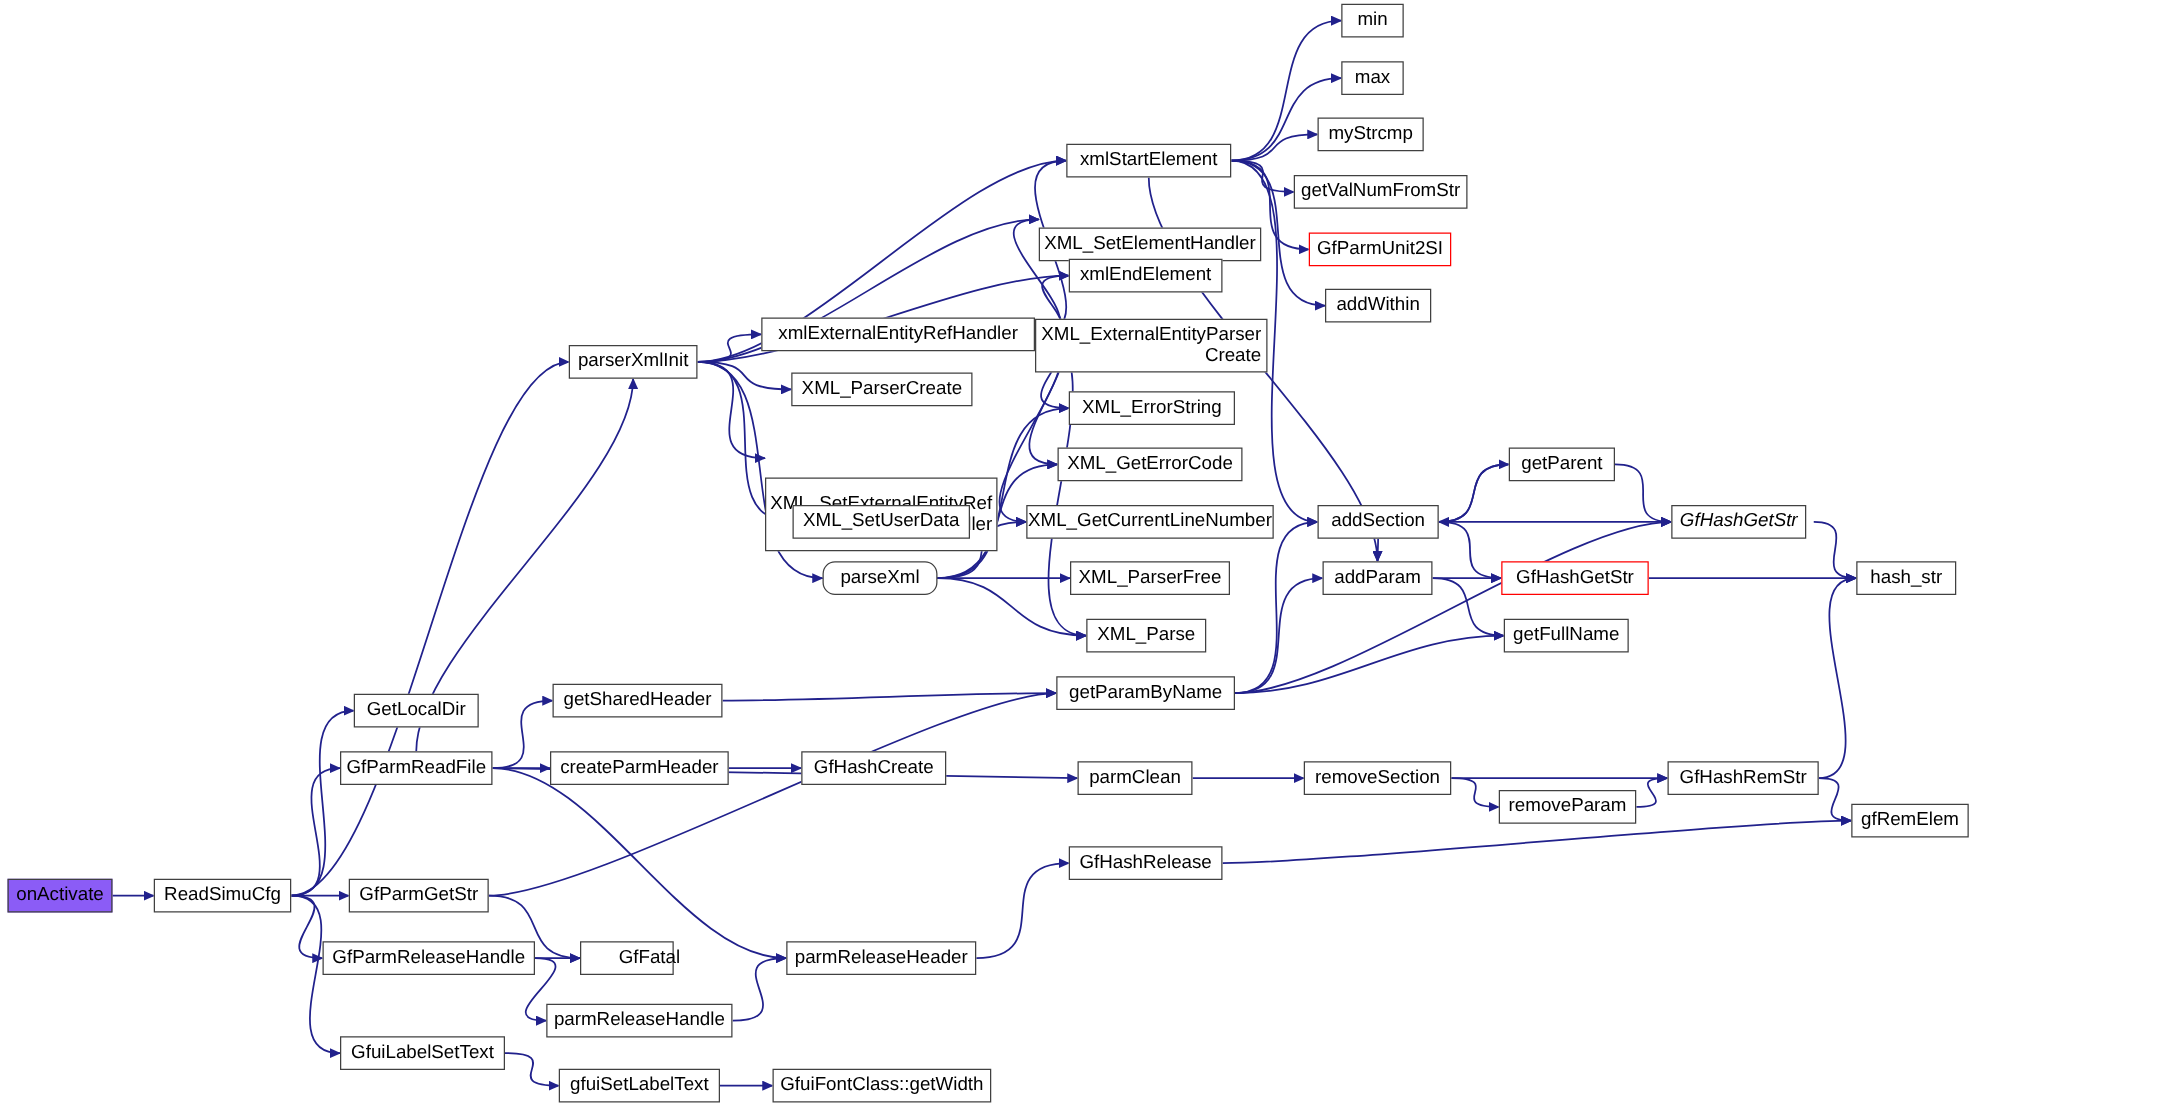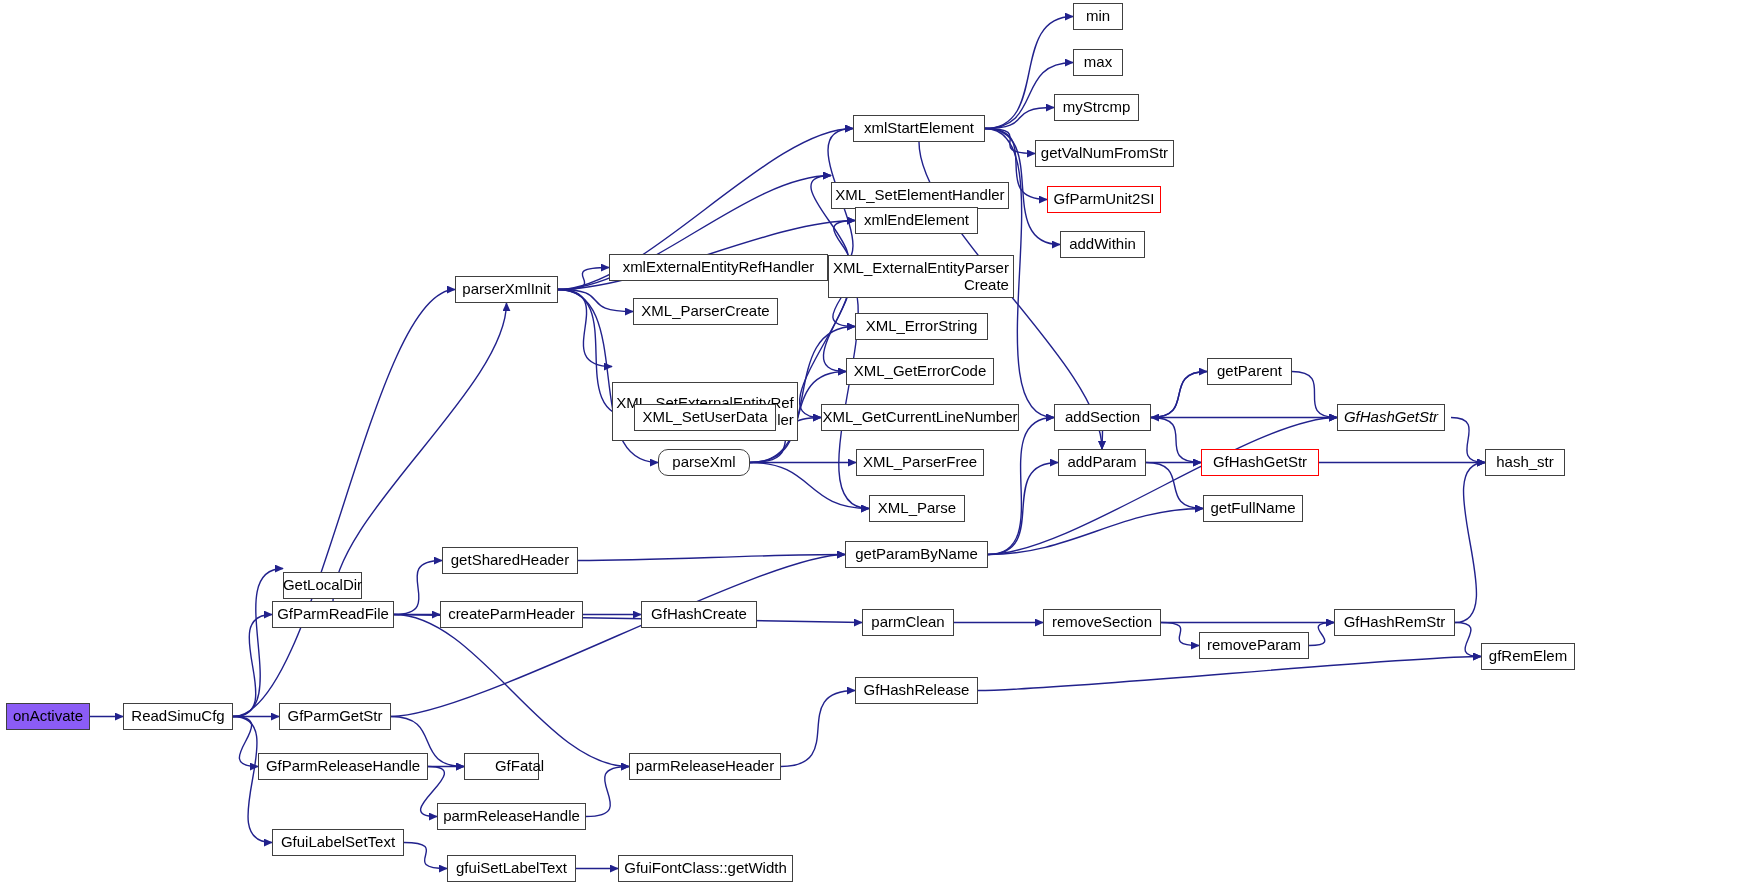--- a/index.html
+++ b/index.html
@@ -96,21 +96,21 @@
         <path d="M1161,622.5 C1239.975,622.5 1255.025,622.5 1334,622.5" fill="none" stroke="#21218c" stroke-width="1.4" marker-end="url(#arrow)"></path>
         <path d="M1161,622.5 C1205.49,622.5 1154.51,645.5 1199,645.5" fill="none" stroke="#21218c" stroke-width="1.4" marker-end="url(#arrow)"></path>
         <path d="M1309,645.5 C1350.385,645.5 1292.615,622.5 1334,622.5" fill="none" stroke="#21218c" stroke-width="1.4" marker-end="url(#arrow)"></path>
         <path d="M1455,622.5 C1496.145,622.5 1439.855,656.5 1481,656.5" fill="none" stroke="#21218c" stroke-width="1.4" marker-end="url(#arrow)"></path>
         <path d="M978,690.5 C1062,690.5 1397,656.5 1481,656.5" fill="none" stroke="#21218c" stroke-width="1.4" marker-end="url(#arrow)"></path>
       </g>
   </svg>
   <div id="node-layer">
       <div class="node highlight" style="left: 6px; top: 703px; width: 84px; height: 27px;"><span>onActivate</span></div>
       <div class="node" style="left: 123px; top: 703px; width: 110px; height: 27px;"><span>ReadSimuCfg</span></div>
-      <div class="node" style="left: 283px; top: 572px; width: 79px; height: 27px;"><span>GetLocalDir</span></div>
+      <div class="node" style="left: 283px; top: 555px; width: 100px; height: 27px;"><span>GetLocalDir</span></div>
       <div class="node" style="left: 272px; top: 601px; width: 122px; height: 27px;"><span>GfParmReadFile</span></div>
       <div class="node" style="left: 279px; top: 703px; width: 112px; height: 27px;"><span>GfParmGetStr</span></div>
       <div class="node" style="left: 258px; top: 753px; width: 170px; height: 27px;"><span>GfParmReleaseHandle</span></div>
       <div class="node" style="left: 272px; top: 829px; width: 132px; height: 27px;"><span>GfuiLabelSetText</span></div>
       <div class="node" style="left: 442px; top: 547px; width: 136px; height: 27px;"><span>getSharedHeader</span></div>
       <div class="node" style="left: 440px; top: 601px; width: 143px; height: 27px;"><span>createParmHeader</span></div>
       <div class="node" style="left: 641px; top: 601px; width: 116px; height: 27px;"><span>GfHashCreate</span></div>
       <div class="node" style="left: 464px; top: 753px; width: 75px; height: 27px; padding-left: 36px;"><span>GfFatal</span></div>
       <div class="node" style="left: 437px; top: 803px; width: 149px; height: 27px;"><span>parmReleaseHandle</span></div>
       <div class="node" style="left: 629px; top: 753px; width: 152px; height: 27px;"><span>parmReleaseHeader</span></div>

